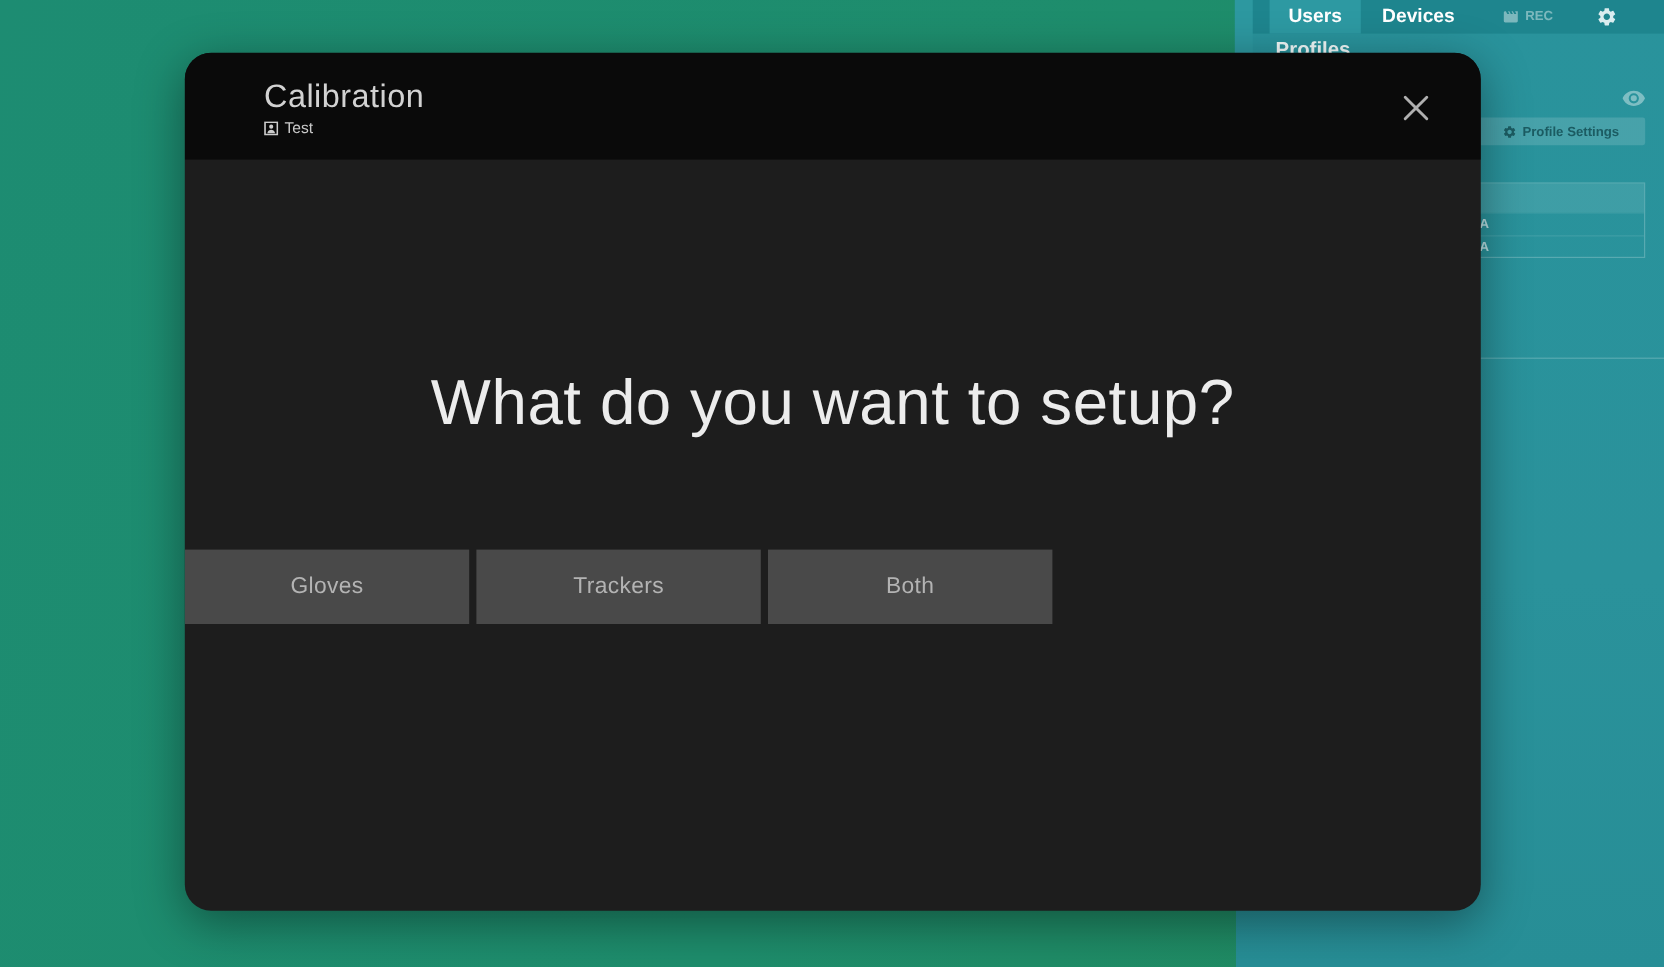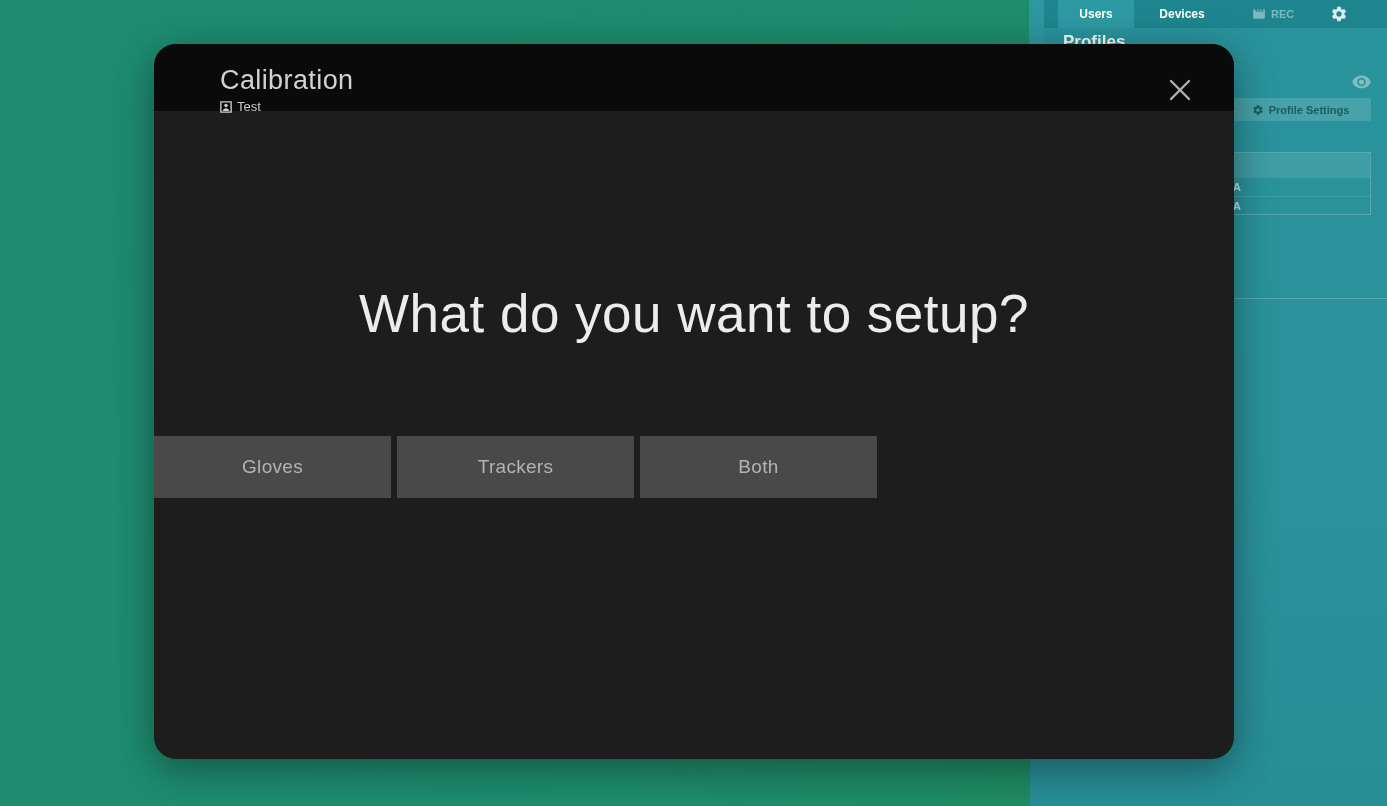--- a/index.html
+++ b/index.html
@@ -26,21 +26,21 @@
     display: flex; justify-content: center; padding-top: 4px;
   }
   .vertical-tab span {
     writing-mode: vertical-rl; transform: rotate(180deg);
     font-size: 10px; font-weight: 600; color: #1e6e76; letter-spacing: 0.3px;
     white-space: nowrap;
   }
   .tab {
     position: absolute; top: 0; height: 28px;
     display: flex; align-items: center; justify-content: center;
-    color: #ffffff; font-size: 12px; font-weight: 600; cursor: default;
+    color: #ffffff; font-size: 16px; font-weight: 600; cursor: default;
   }
   .tab-users { left: 28px; width: 76px; background: #2d99a2; }
   .tab-devices { left: 104px; width: 96px; }
   .rec-group {
     position: absolute; left: 222px; top: 0; height: 28px;
     display: flex; align-items: center; gap: 5px;
     color: rgba(255,255,255,0.42); font-size: 11px; font-weight: 600;
   }
   .rec-group svg { fill: rgba(255,255,255,0.42); }
   .tabbar-gear { position: absolute; left: 300px; top: 5px; width: 18px; height: 18px; }
@@ -79,21 +79,21 @@
   }
 
   
   .modal {
     position: absolute; left: 154px; top: 44px; width: 1080px; height: 715px;
     border-radius: 22px; overflow: hidden; z-index: 10;
     box-shadow: 0 10px 40px rgba(0,0,0,0.40);
     background: #1d1d1d;
   }
   .modal-header {
-    position: relative; height: 67px; background: #0a0a0a;
+    position: relative; height: 89px; background: #0a0a0a;
     padding: 20px 0 0 66px;
   }
   .modal-title {
     font-size: 27px; font-weight: 300; color: #d2d2d2; letter-spacing: 0.4px;
     line-height: 32px;
   }
   .modal-subtitle {
     margin-top: 3px; display: flex; align-items: center; gap: 5px;
     font-size: 13px; color: #c9c9c9;
   }

